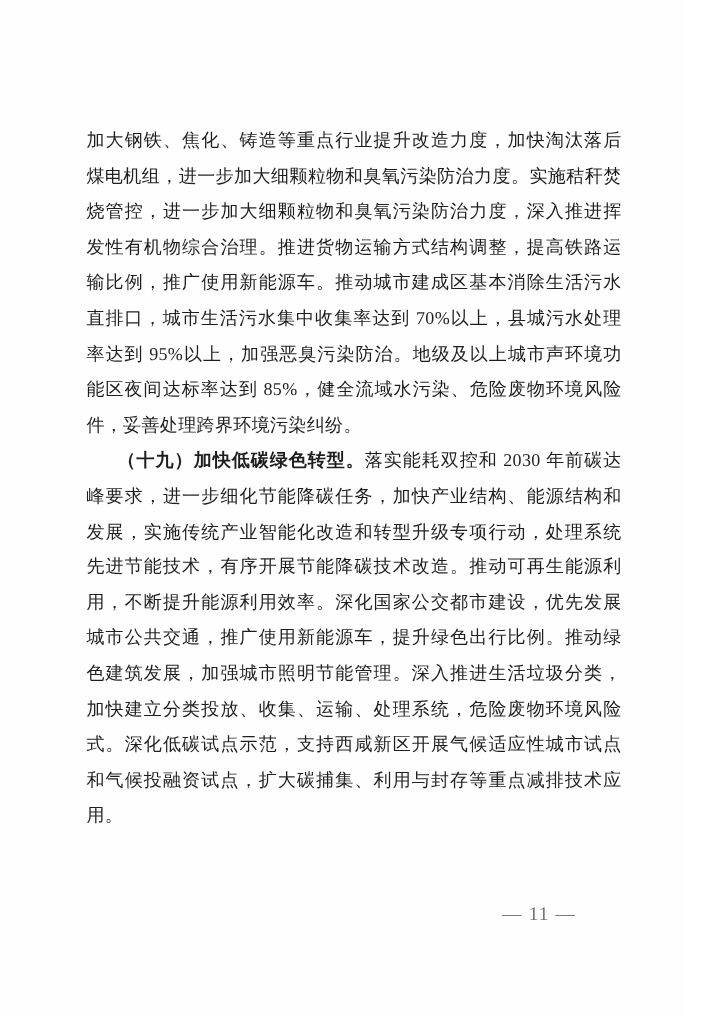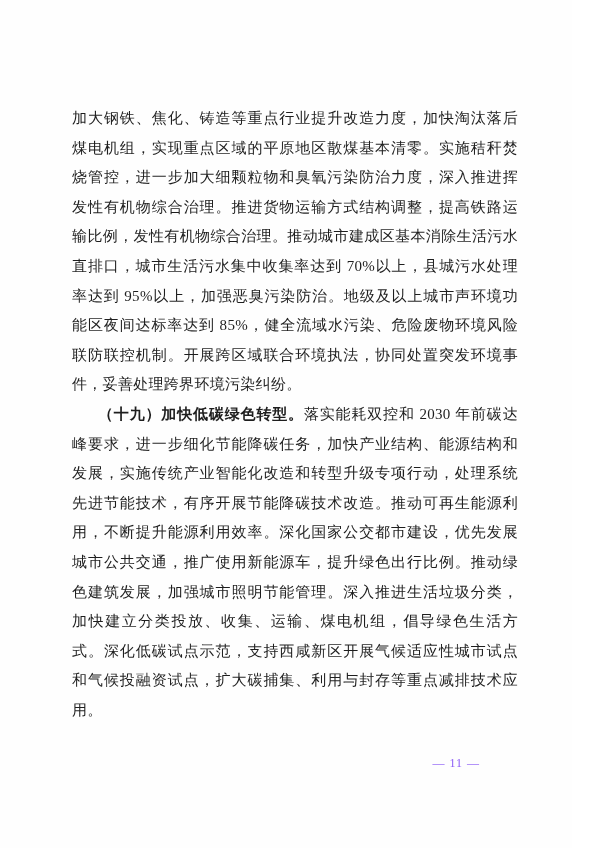--- a/index.html
+++ b/index.html
@@ -37,48 +37,47 @@
   .line.indent {
     padding-left: 26px;
   }
   .lead {
     font-weight: 700;
   }
   .page-number {
     position: absolute;
     top: 752px;
     right: 92px;
-    font-size: 12px;
+    font-size: 16px;
     line-height: 22px;
-    color: #8b5cf6;
+    color: #737373;
     letter-spacing: 1px;
     white-space: nowrap;
   }
 </style>
 </head>
 <body>
 
 <div class="page">
   <div class="text-block">
       <div class="line">加大钢铁、焦化、铸造等重点行业提升改造力度，加快淘汰落后</div>
-      <div class="line">煤电机组，实现重点区域的平原地区散煤基本清零。实施秸秆焚</div>
+      <div class="line">煤电机组，进一步加大细颗粒物和臭氧污染防治力度。实施秸秆焚</div>
       <div class="line">烧管控，进一步加大细颗粒物和臭氧污染防治力度，深入推进挥</div>
       <div class="line">发性有机物综合治理。推进货物运输方式结构调整，提高铁路运</div>
-      <div class="line">输比例，发性有机物综合治理。推动城市建成区基本消除生活污水</div>
+      <div class="line">输比例，推广使用新能源车。推动城市建成区基本消除生活污水</div>
       <div class="line">直排口，城市生活污水集中收集率达到 70%以上，县城污水处理</div>
       <div class="line">率达到 95%以上，加强恶臭污染防治。地级及以上城市声环境功</div>
       <div class="line">能区夜间达标率达到 85%，健全流域水污染、危险废物环境风险</div>
-      <div class="line">联防联控机制。开展跨区域联合环境执法，协同处置突发环境事</div>
       <div class="line para-end">件，妥善处理跨界环境污染纠纷。</div>
       <div class="line indent"><span class="lead">（十九）加快低碳绿色转型。</span><span>落实能耗双控和 2030 年前碳达</span></div>
       <div class="line">峰要求，进一步细化节能降碳任务，加快产业结构、能源结构和</div>
       <div class="line">发展，实施传统产业智能化改造和转型升级专项行动，处理系统</div>
       <div class="line">先进节能技术，有序开展节能降碳技术改造。推动可再生能源利</div>
       <div class="line">用，不断提升能源利用效率。深化国家公交都市建设，优先发展</div>
       <div class="line">城市公共交通，推广使用新能源车，提升绿色出行比例。推动绿</div>
       <div class="line">色建筑发展，加强城市照明节能管理。深入推进生活垃圾分类，</div>
-      <div class="line">加快建立分类投放、收集、运输、煤电机组，倡导绿色生活方</div>
+      <div class="line">加快建立分类投放、收集、运输、处理系统，危险废物环境风险</div>
       <div class="line">式。深化低碳试点示范，支持西咸新区开展气候适应性城市试点</div>
       <div class="line">和气候投融资试点，扩大碳捕集、利用与封存等重点减排技术应</div>
       <div class="line para-end">用。</div>
     </div>
   <div class="page-number">— 11 —</div>
 </div>
 
 </body></html>

